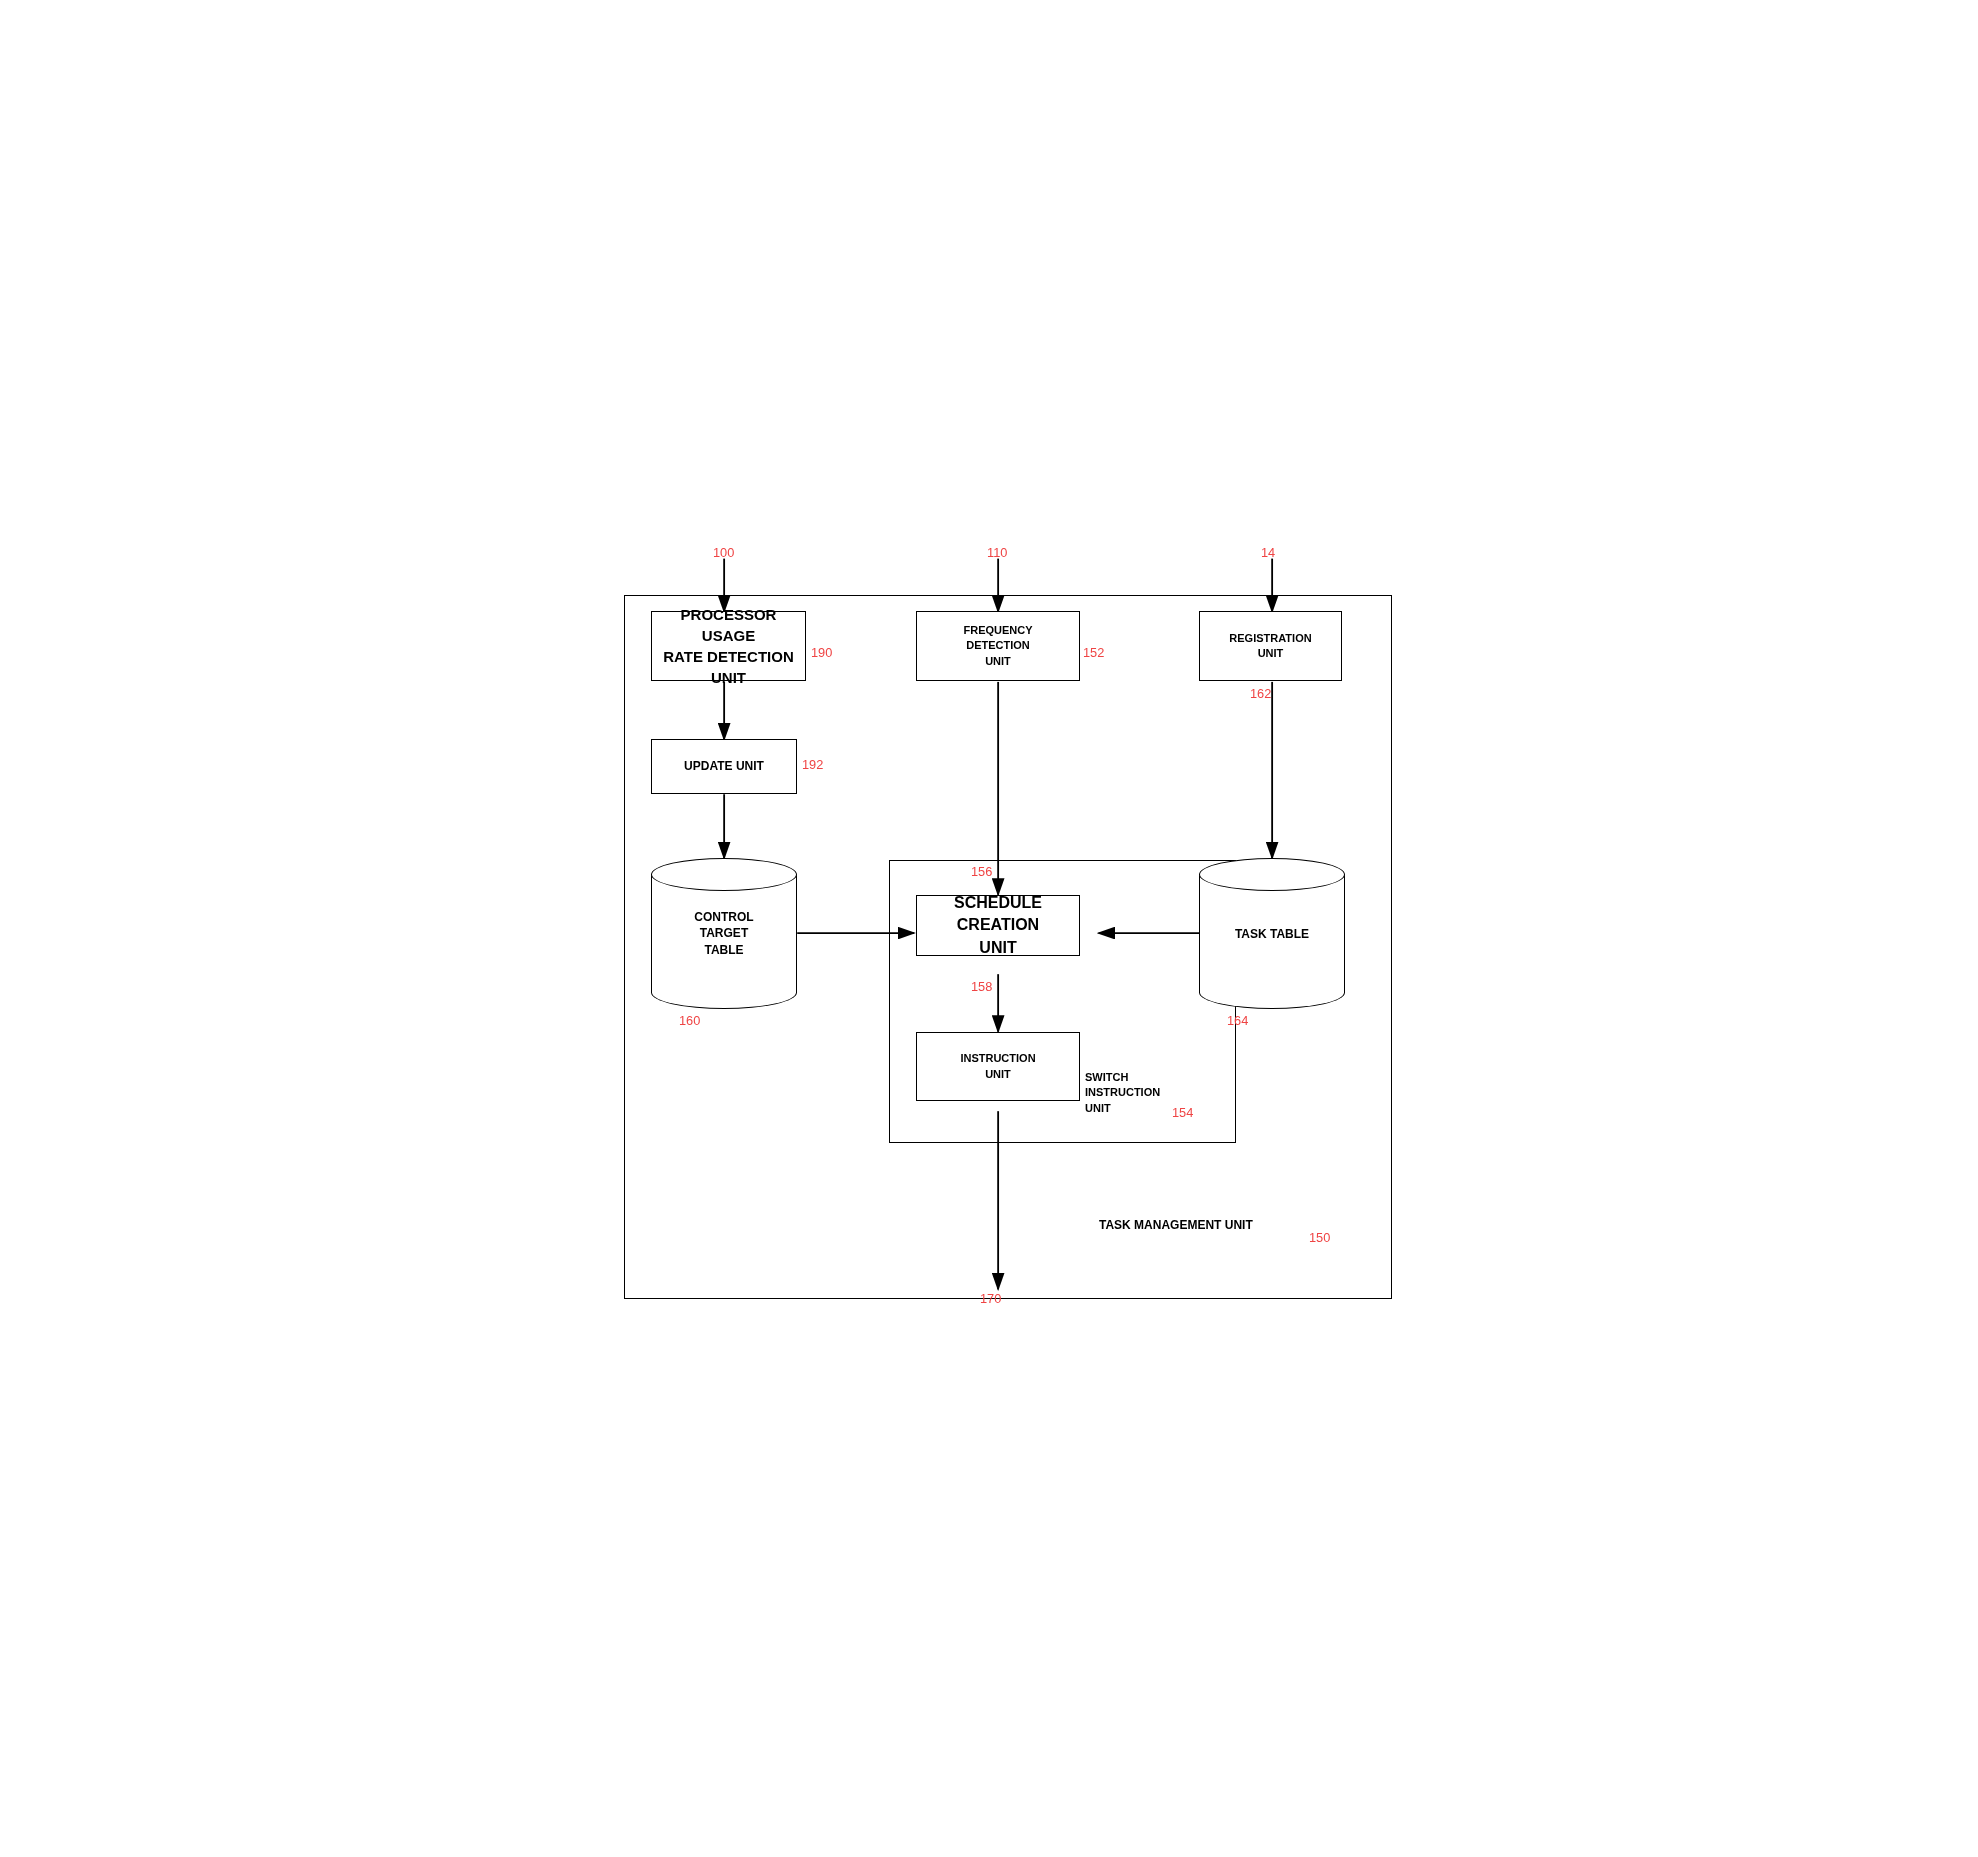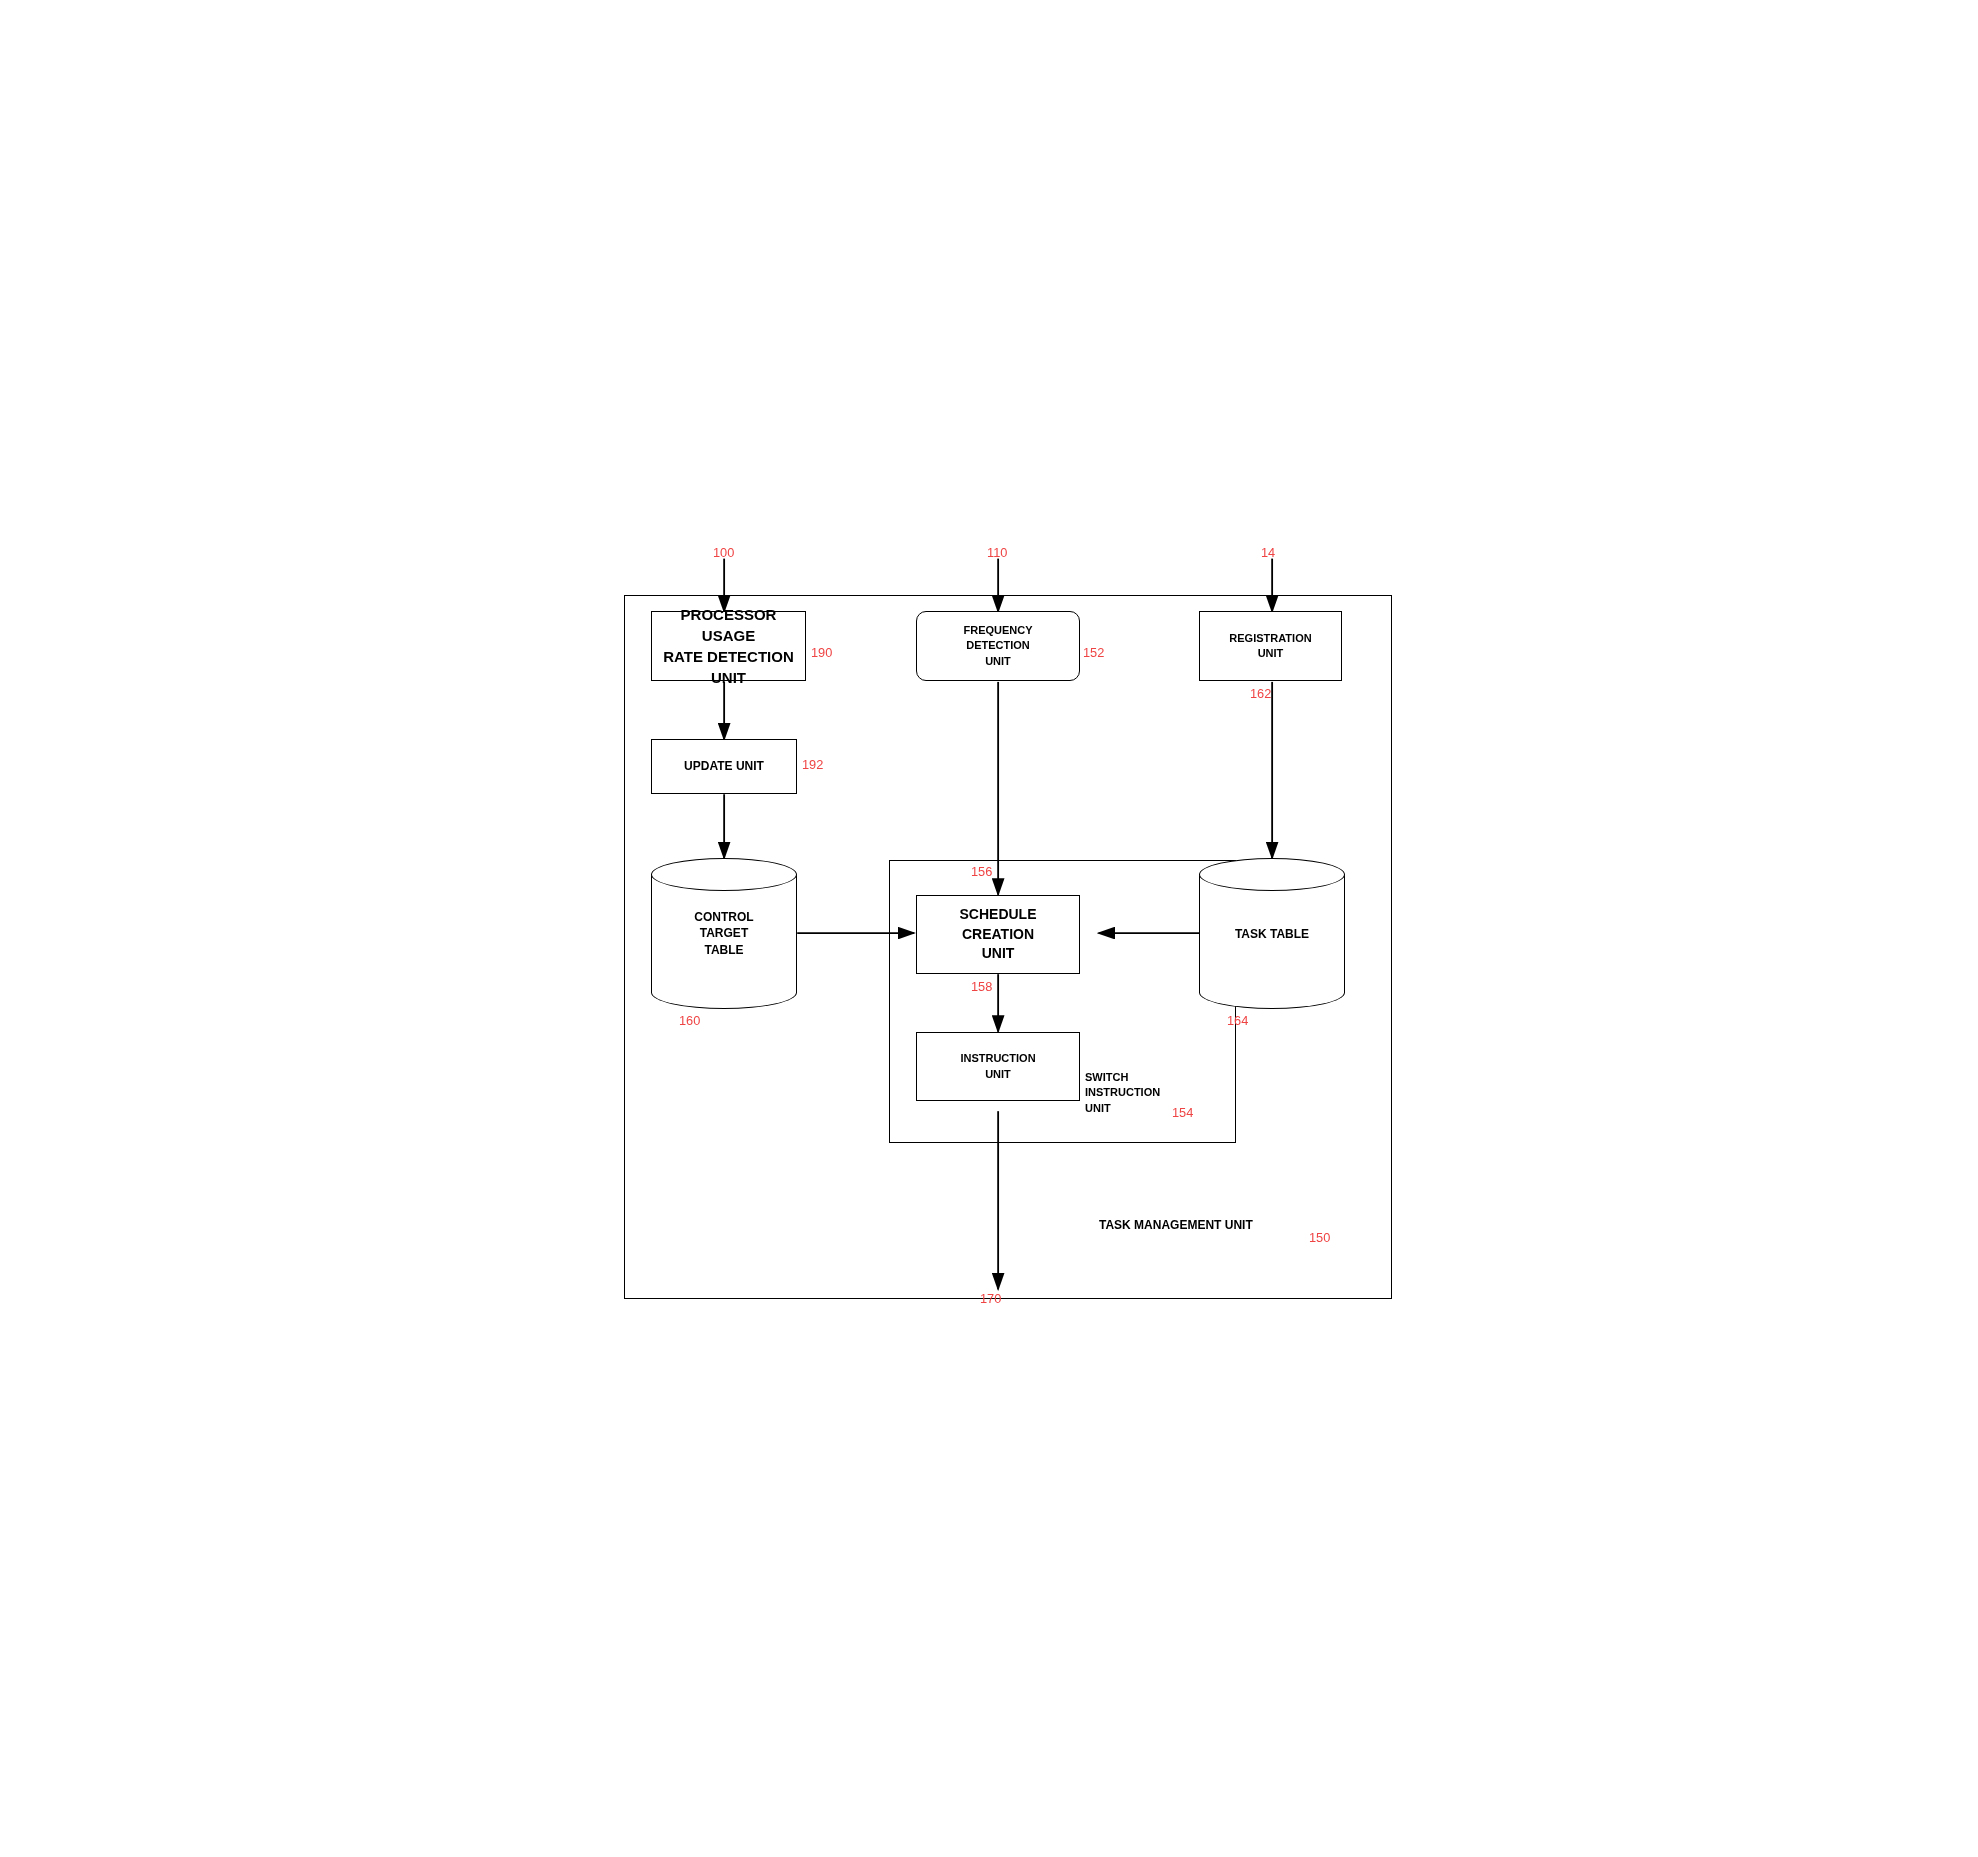--- a/index.html
+++ b/index.html
@@ -172,21 +172,21 @@
   <div class="outer-box" style="left:46px; top:55px; width:768px; height:704px;"></div>
 
   <div class="box" style="left:73px; top:71px; width:155px; height:70px; font-size:15px;">
     <span style="white-space:pre-line;">PROCESSOR USAGE
 RATE DETECTION
 UNIT</span>
   </div>
 
   <span class="ref-label" style="left:233px; top:105px;">190</span>
 
-  <div class="box" style="left:338px; top:71px; width:164px; height:70px; font-size:11px;border-radius:10px;">
+  <div class="box" style="left:338px; top:71px; width:164px; height:70px; font-size:11px;">
     <span style="white-space:pre-line;">FREQUENCY
 DETECTION
 UNIT</span>
   </div>
 
   <span class="ref-label" style="left:505px; top:105px;">152</span>
 
   <div class="box" style="left:621px; top:71px; width:143px; height:70px; font-size:11px;">
     <span style="white-space:pre-line;">REGISTRATION
 UNIT</span>
@@ -210,21 +210,21 @@
 TABLE</div>
     </div>
   </div>
 
   <span class="ref-label" style="left:101px; top:473px;">160</span>
 
   <div class="inner-box" style="left:311px; top:320px; width:347px; height:283px;"></div>
 
   <span class="ref-label" style="left:393px; top:324px;">156</span>
 
-  <div class="box" style="left:338px; top:355px; width:164px; height:79px; font-size:14px;">
+  <div class="box" style="left:338px; top:355px; width:164px; height:61px; font-size:16px;">
     <span style="white-space:pre-line;">SCHEDULE
 CREATION
 UNIT</span>
   </div>
 
   <span class="ref-label" style="left:393px; top:439px;">158</span>
 
   <div class="box" style="left:338px; top:492px; width:164px; height:69px; font-size:11px;">
     <span style="white-space:pre-line;">INSTRUCTION
 UNIT</span>

